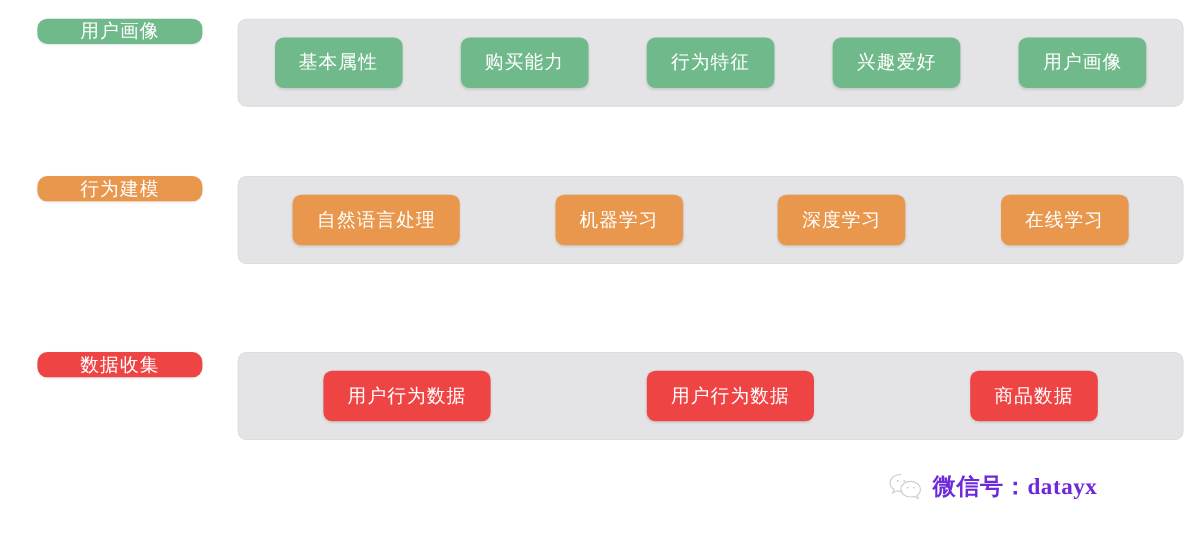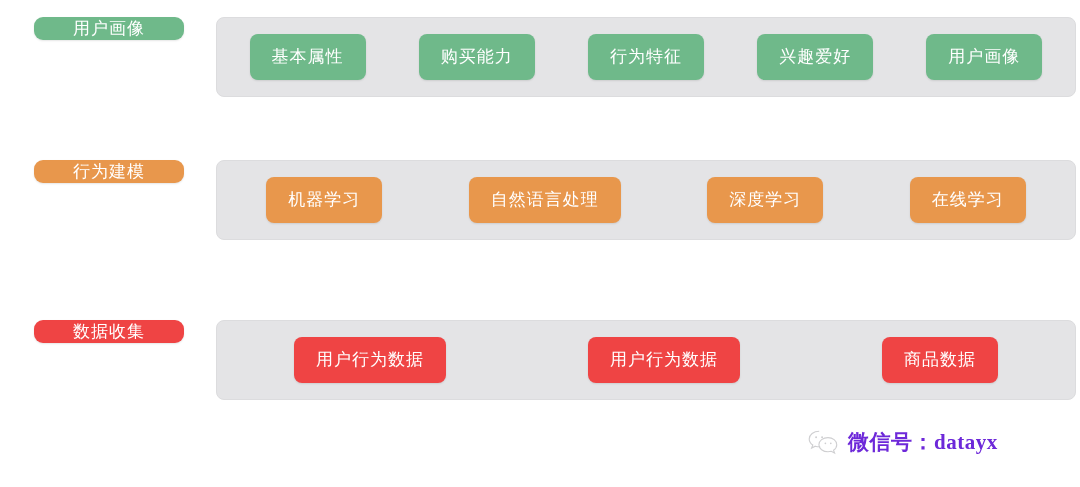--- a/index.html
+++ b/index.html
@@ -120,22 +120,22 @@
       <div class="tag c-green">兴趣爱好</div>
       <div class="tag c-green">用户画像</div>
     </div>
   </div>
 
   <div class="row row-2">
     <div class="category c-orange">
       <span>行为建模</span>
     </div>
     <div class="tag-band">
+      <div class="tag c-orange">自然语言处理</div>
       <div class="tag c-orange">机器学习</div>
-      <div class="tag c-orange">自然语言处理</div>
       <div class="tag c-orange">深度学习</div>
       <div class="tag c-orange">在线学习</div>
     </div>
   </div>
 
   <div class="row row-3">
     <div class="category c-blue">
       <span>数据收集</span>
     </div>
     <div class="tag-band">

